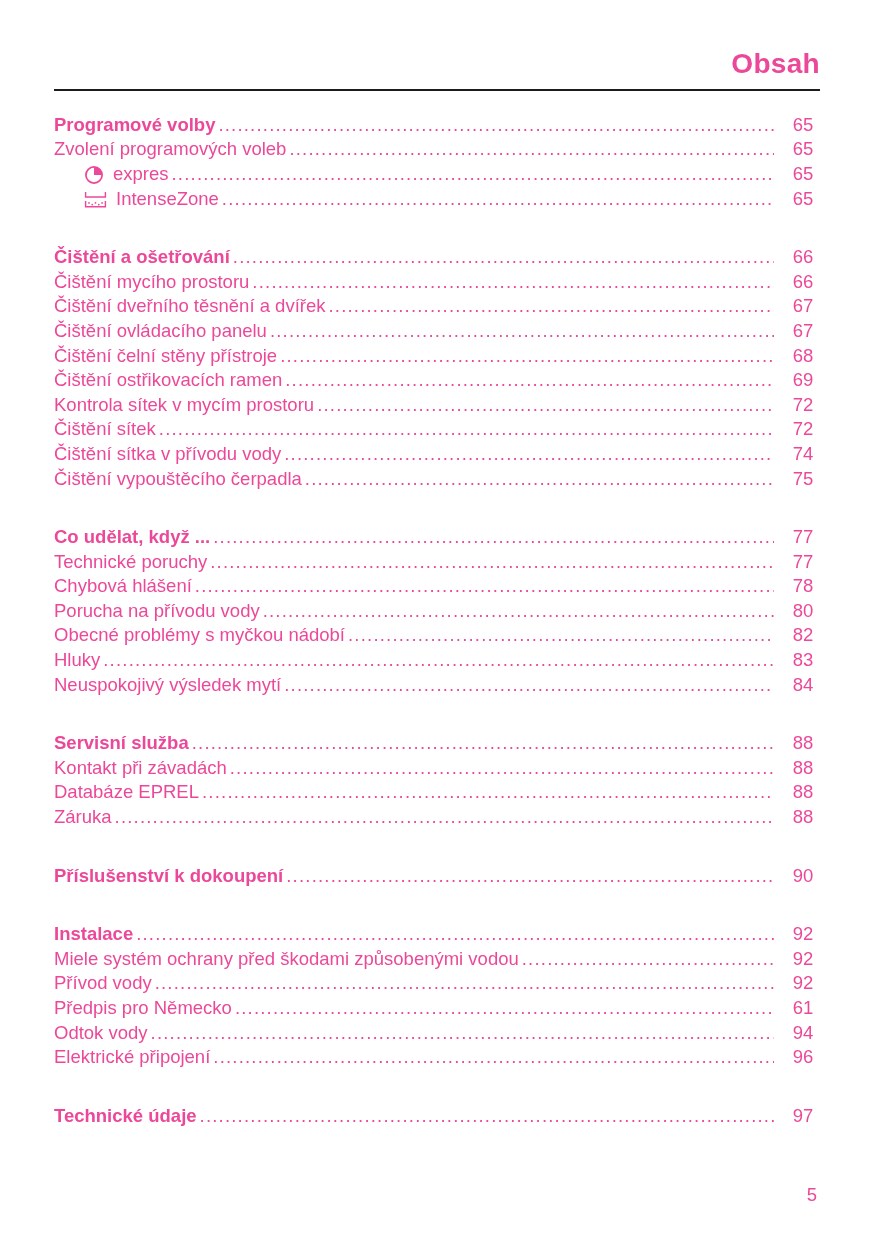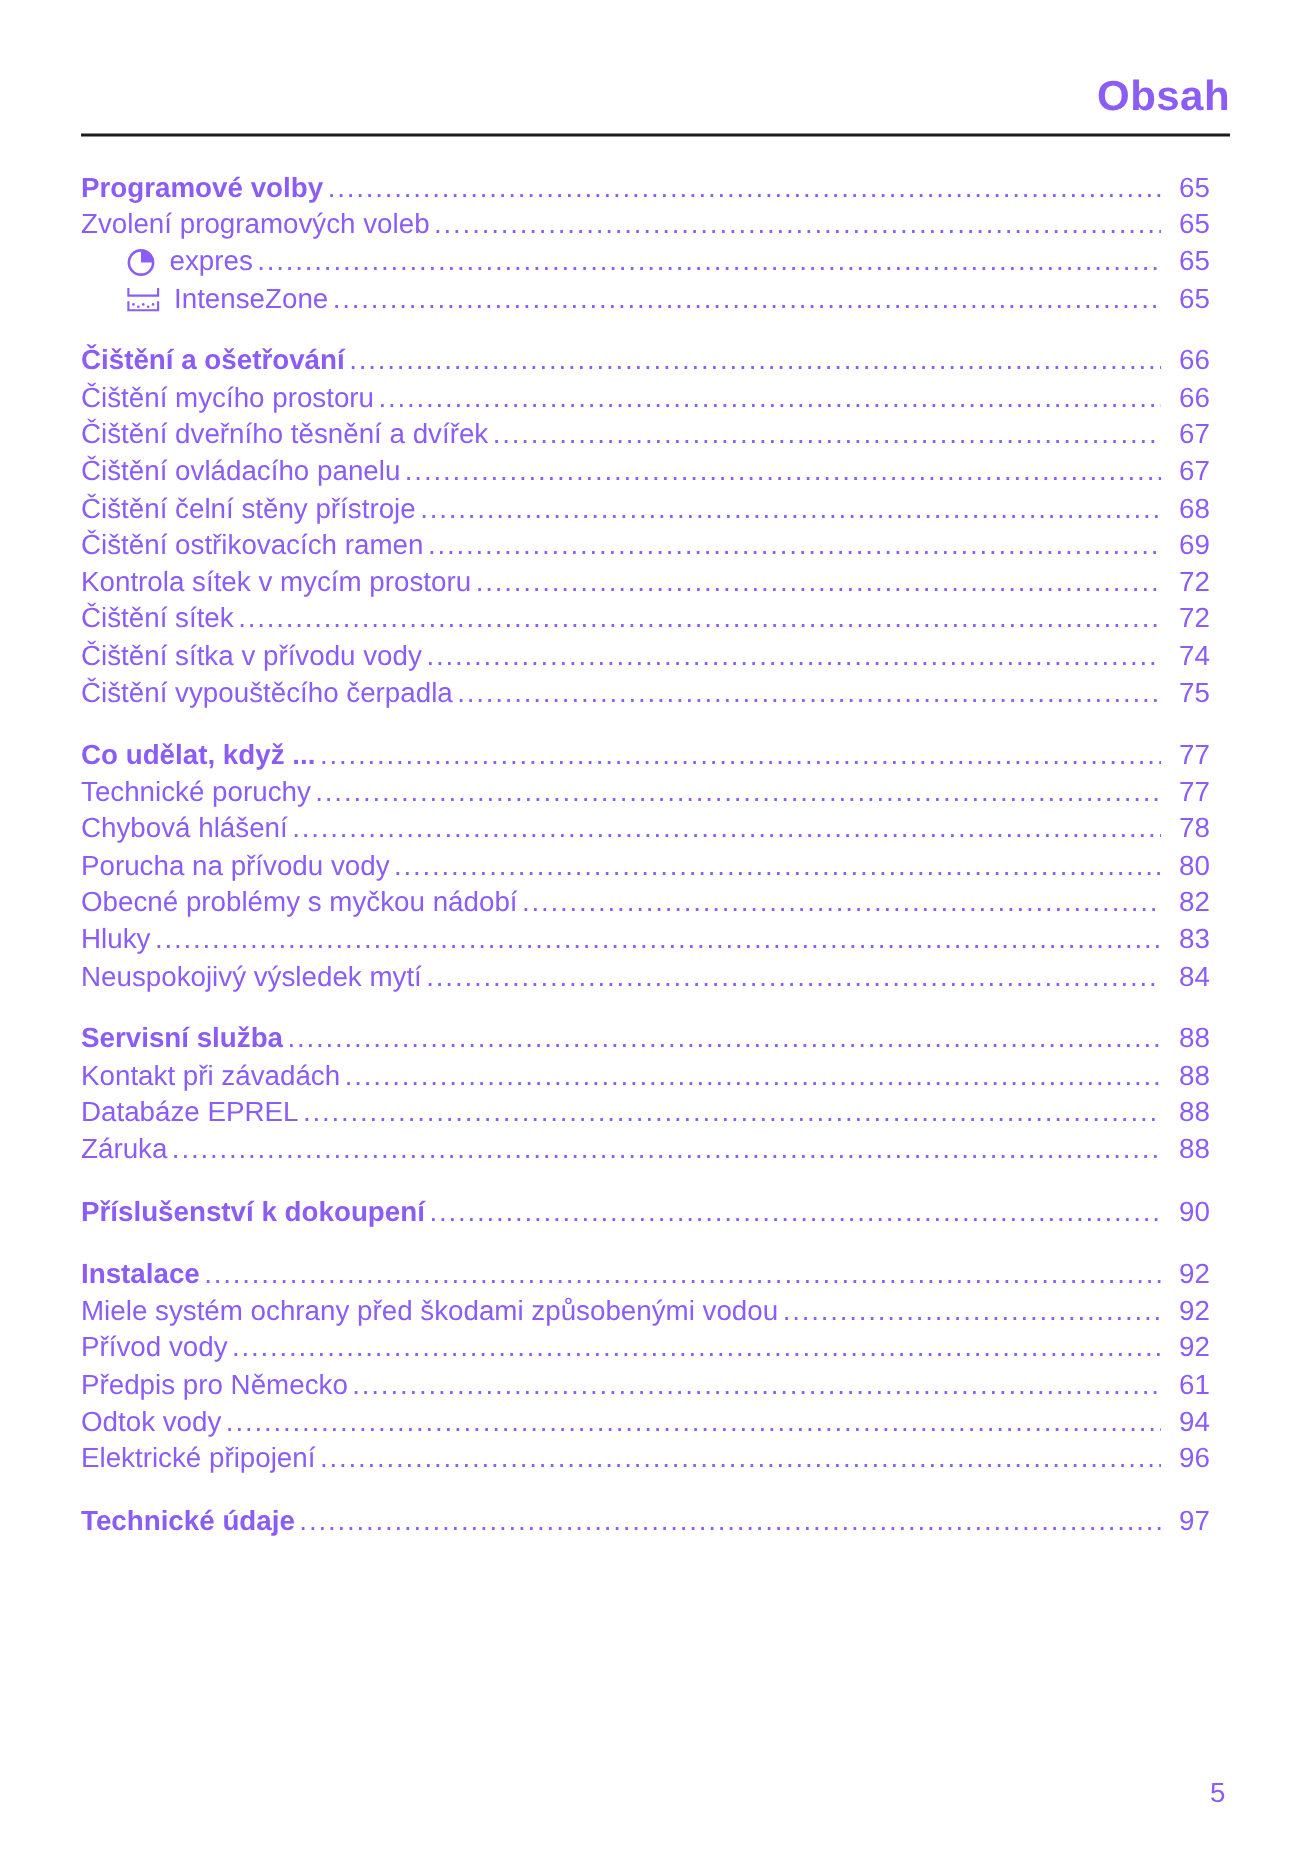--- a/index.html
+++ b/index.html
@@ -4,39 +4,39 @@
 <style>
   html, body { margin: 0; padding: 0; background: #ffffff; }
   .page {
     position: relative;
     width: 874px;
     height: 1240px;
     background: #ffffff;
     box-sizing: border-box;
     padding: 0 54px;
     font-family: "Liberation Sans", sans-serif;
-    color: #8b5cf6;
+    color: #ec4899;
     overflow: hidden;
   }
   .doc-header { padding-top: 49px; }
   .doc-title {
     margin: 0;
     font-size: 28px;
     font-weight: 700;
     text-align: right;
     line-height: 1.1;
     letter-spacing: 0.3px;
   }
   .header-rule {
     height: 0;
     border-bottom: 2px solid #1c1c1b;
     margin-top: 9px;
   }
   .toc { margin-top: 22px; }
-  .toc-section { margin-top: 17px; }
+  .toc-section { margin-top: 34px; }
   .toc-section:first-child { margin-top: 0; }
   .entry {
     display: flex;
     align-items: baseline;
     font-size: 18.5px;
     line-height: 24.6px;
   }
   .entry .label { white-space: nowrap; flex: none; }
   .entry.bold .label { font-weight: 700; }
   .entry.indent { padding-left: 30px; }
@@ -58,21 +58,21 @@
     font-weight: 400;
   }
   .dots::after {
     content: "....................................................................................................................................................................................";
     letter-spacing: 1.2px;
   }
   .pagenum {
     flex: none;
     min-width: 34px;
     padding-left: 12px;
-    text-align: left;
+    text-align: center;
     font-weight: 400;
   }
   .footer-pagenum {
     position: absolute;
     top: 1184px;
     right: 57px;
     font-size: 18.5px;
   }
 </style>
 </head>

